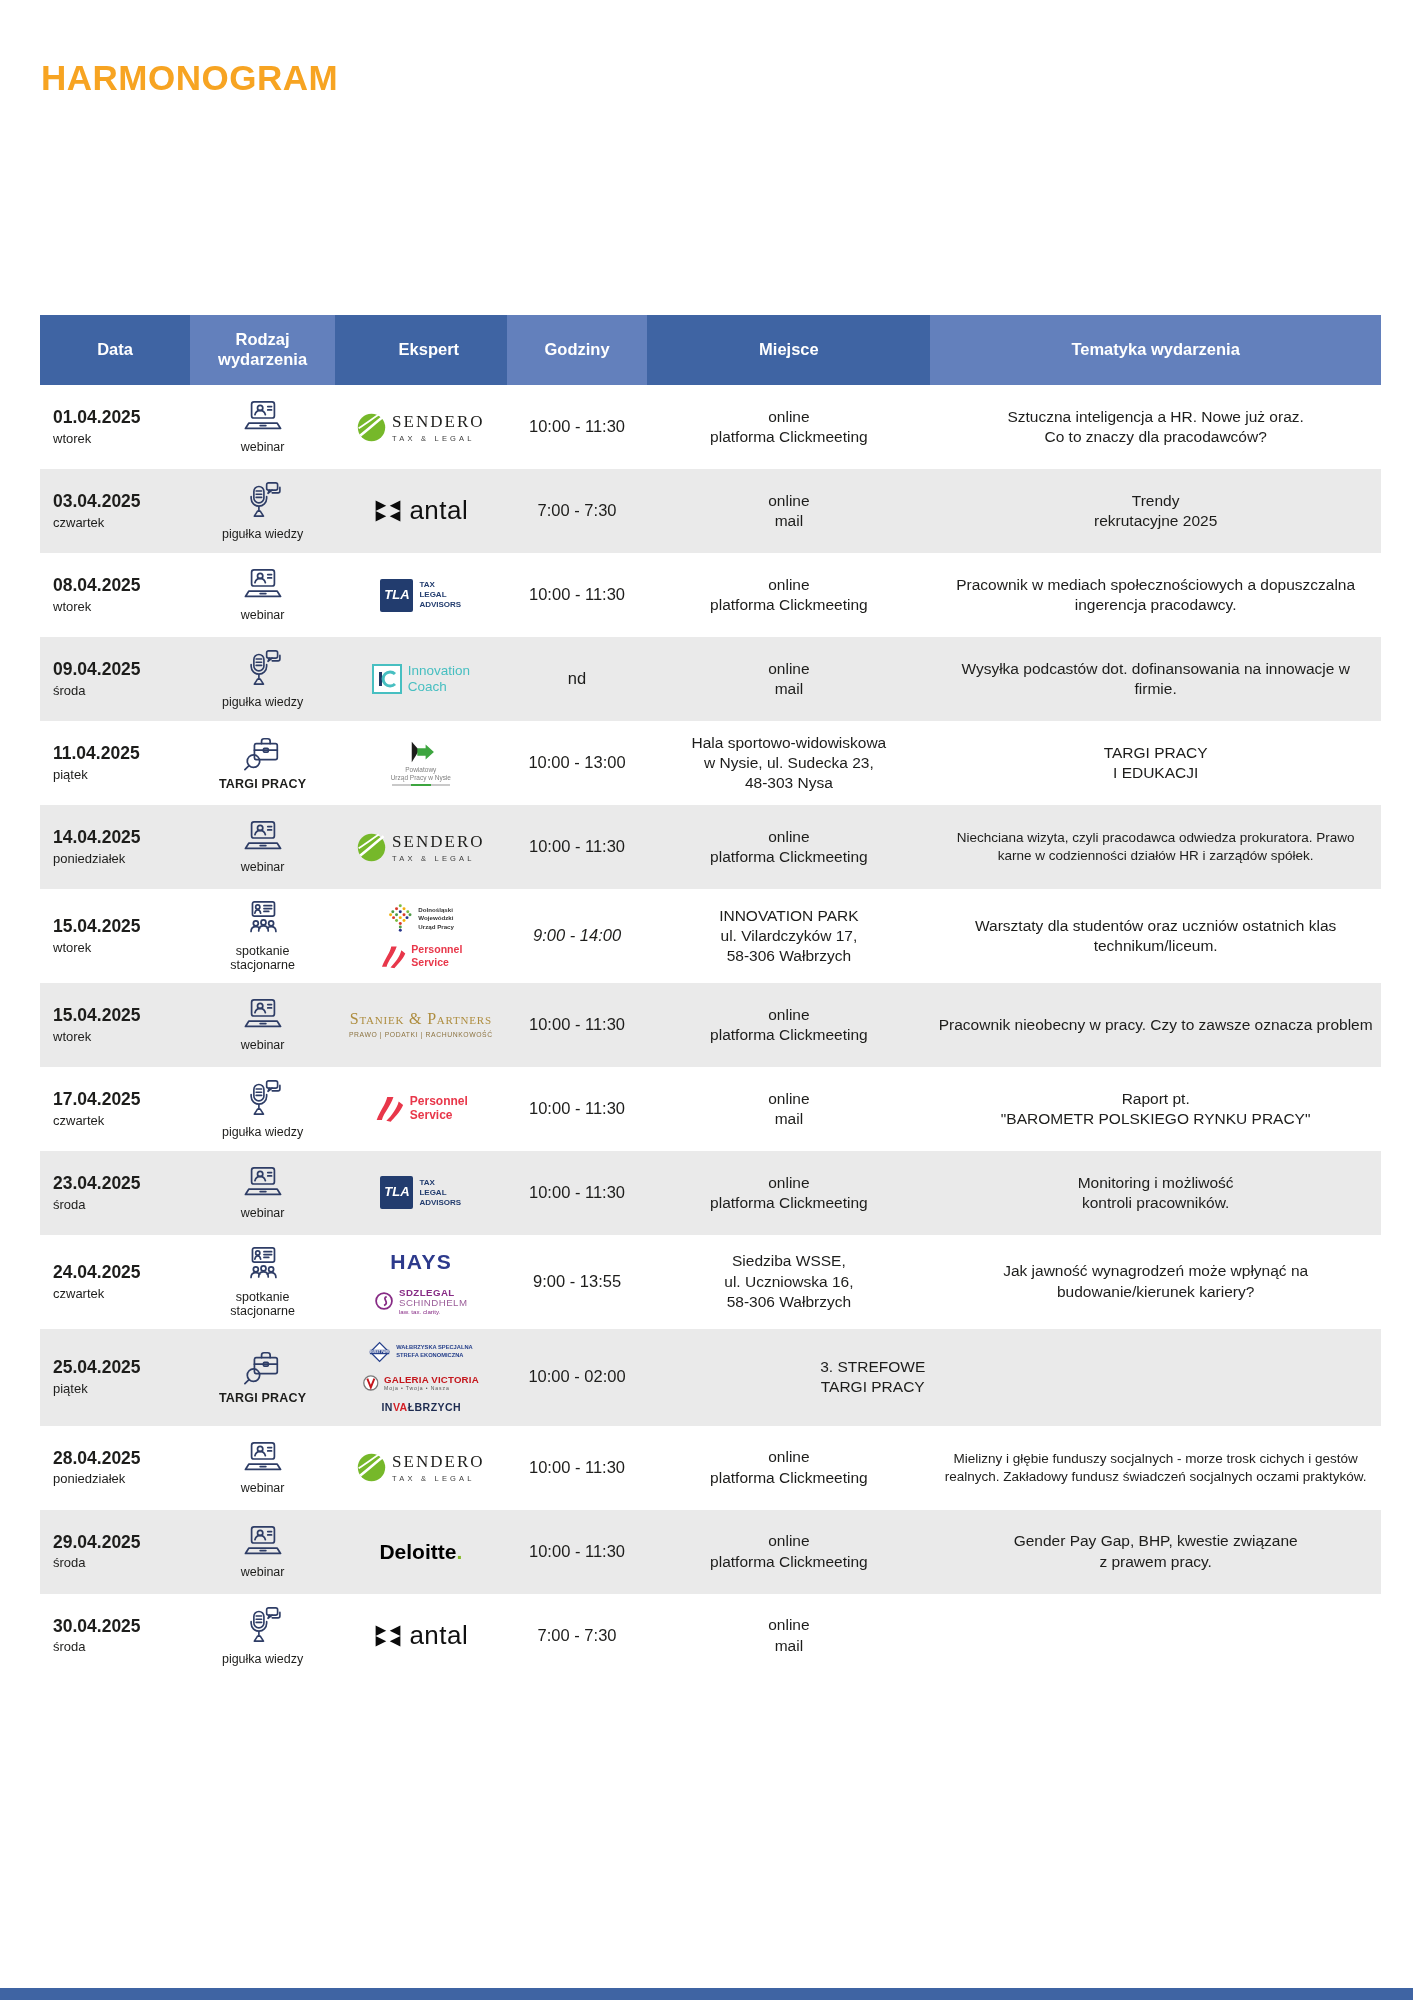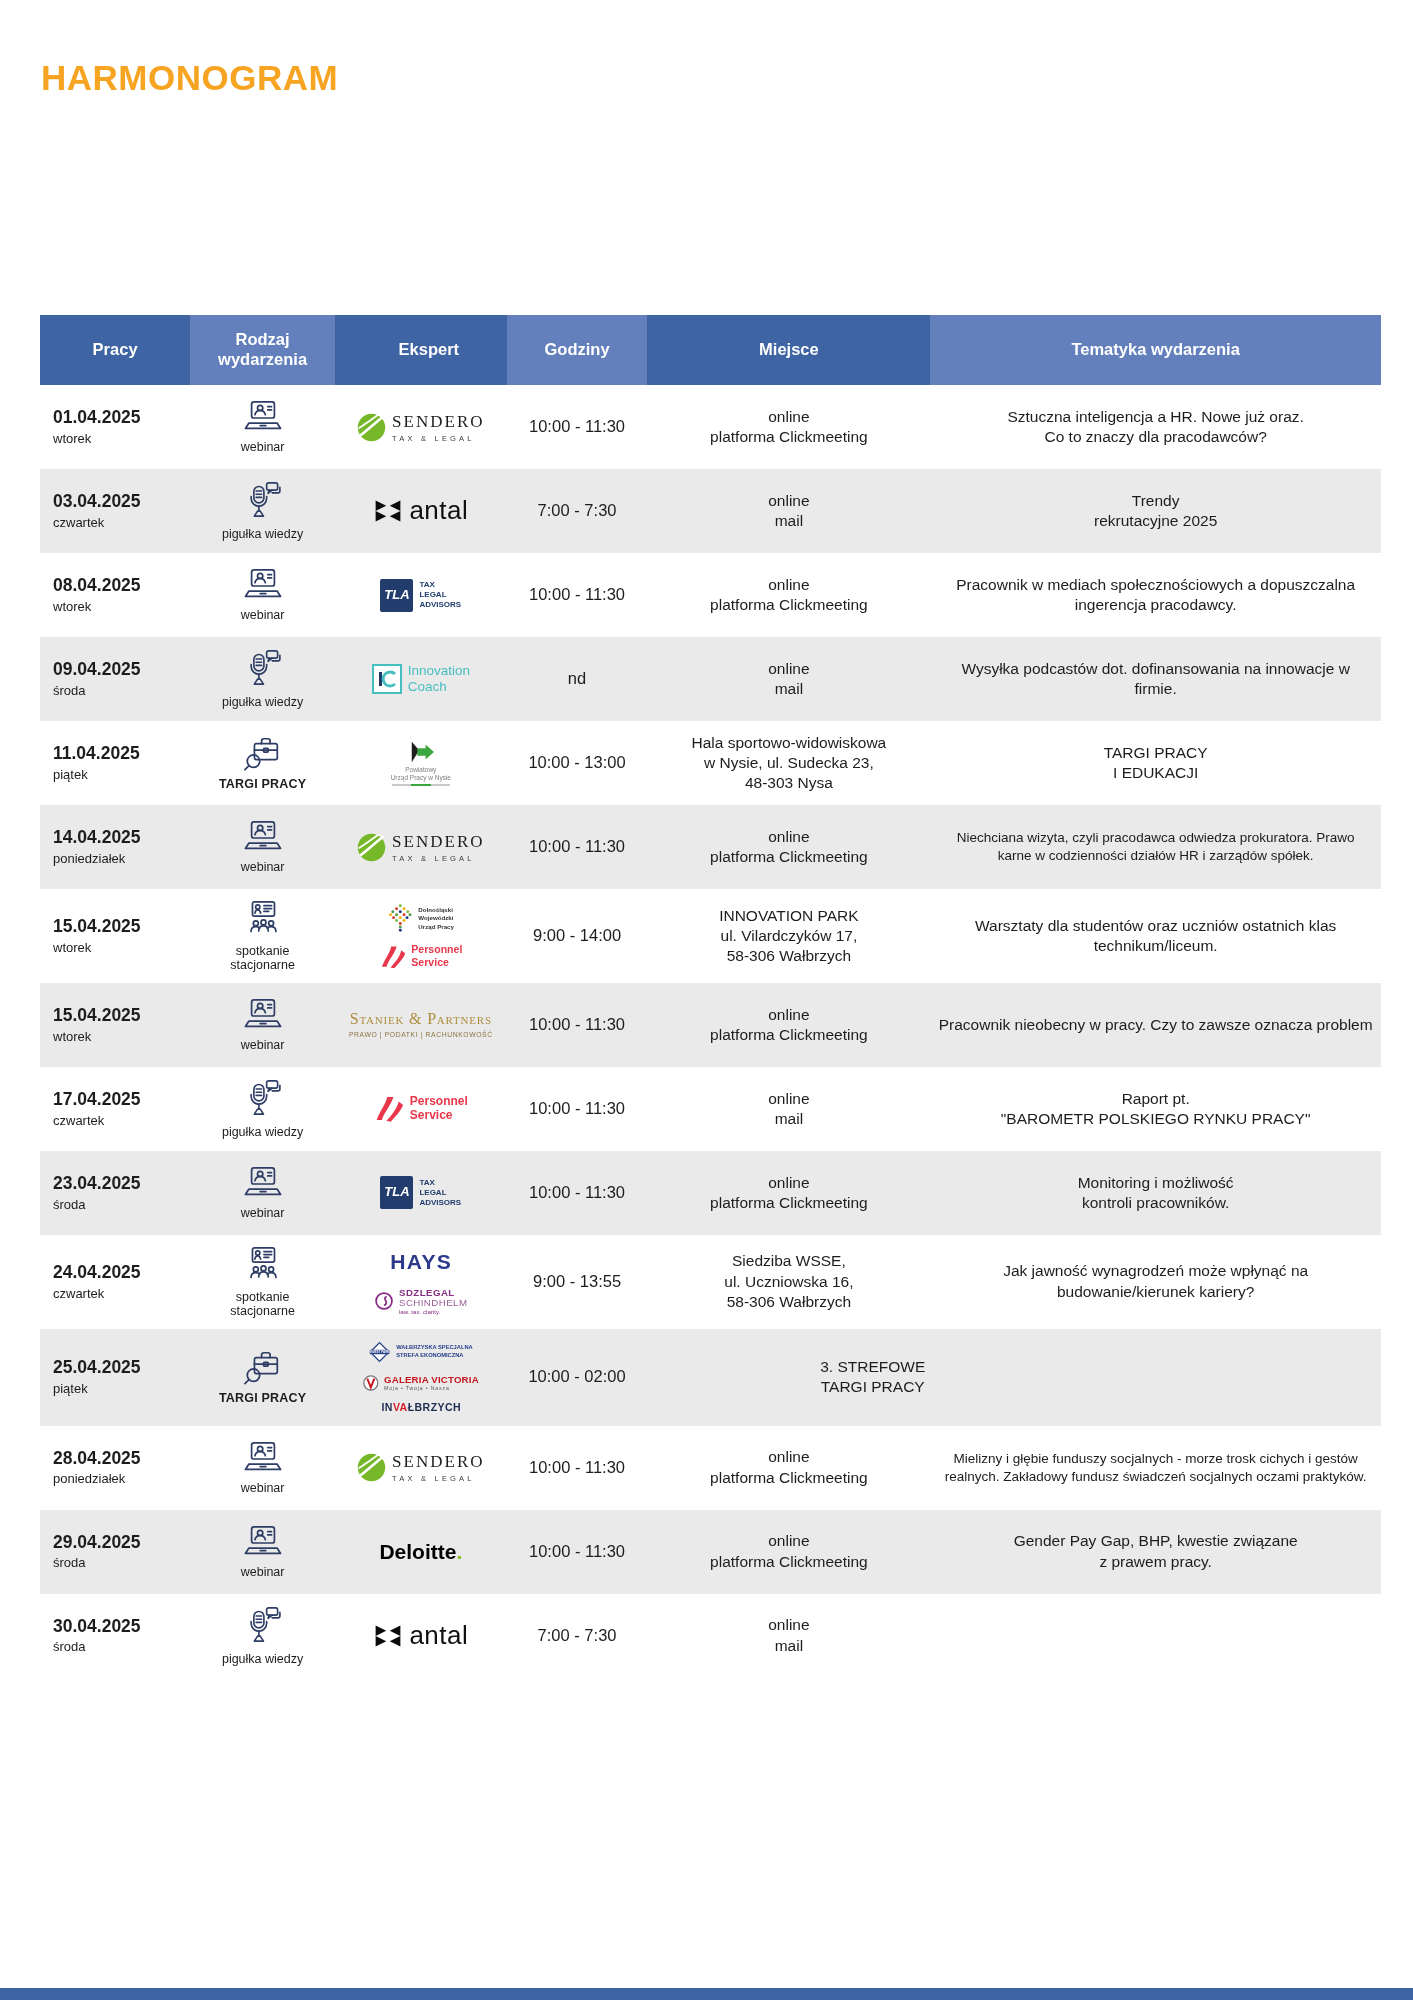--- a/index.html
+++ b/index.html
@@ -58,21 +58,21 @@
   .del-txt{font-size:21px;font-weight:800;color:#000}
   .del-dot{color:#86BC25}
 </style>
 </head>
 <body>
 
 <h1 class="page-title">HARMONOGRAM</h1>
 
 <div class="schedule">
   <div class="thead" id="thead">
-      <div class="th th-dark" style="width: 11.2%;">Pracy</div>
+      <div class="th th-dark" style="width: 11.2%;">Data</div>
       <div class="th th-light" style="width: 10.8%;">Rodzaj
 wydarzenia</div>
       <div class="th th-dark" style="width: 12.8%; padding-left: 16px;">Ekspert</div>
       <div class="th th-light" style="width: 10.5%;">Godziny</div>
       <div class="th th-dark" style="width: 21.1%;">Miejsce</div>
       <div class="th th-light" style="width: 33.6%;">Tematyka wydarzenia</div>
     </div>
   <div id="tbody">
       <div class="tr tr-white">
         <div class="td td-data" style="width: 11.2%;">
@@ -373,21 +373,21 @@
             <span class="lg lg-ps">
               <svg width="30" height="27" viewBox="0 0 34 30">
                 <path d="M3 28C7 17 13 11 15 2h7c-3 10-11 18-13 26z" fill="#E8374A"></path>
                 <path d="M14 29c6-6 12-14 14-22l5 4c-3 8-11 15-14 19z" fill="#E8374A"></path>
               </svg>
               <span class="ps-txt">Personnel
 Service</span>
             </span>
           </div>
         </div>
-        <div class="td" style="width: 10.5%;">
+        <div class="td" style="width: 10.5%; font-style: italic;">
           <div class="time">9:00 - 14:00</div>
         </div>
         <div class="td" style="width: 21.1%;">
           <div class="place">INNOVATION PARK
 ul. Vilardczyków 17,
 58-306 Wałbrzych</div>
         </div>
         <div class="td" style="width: 33.6%;">
           <div class="topic">Warsztaty dla studentów oraz uczniów ostatnich klas technikum/liceum.</div>
         </div>

